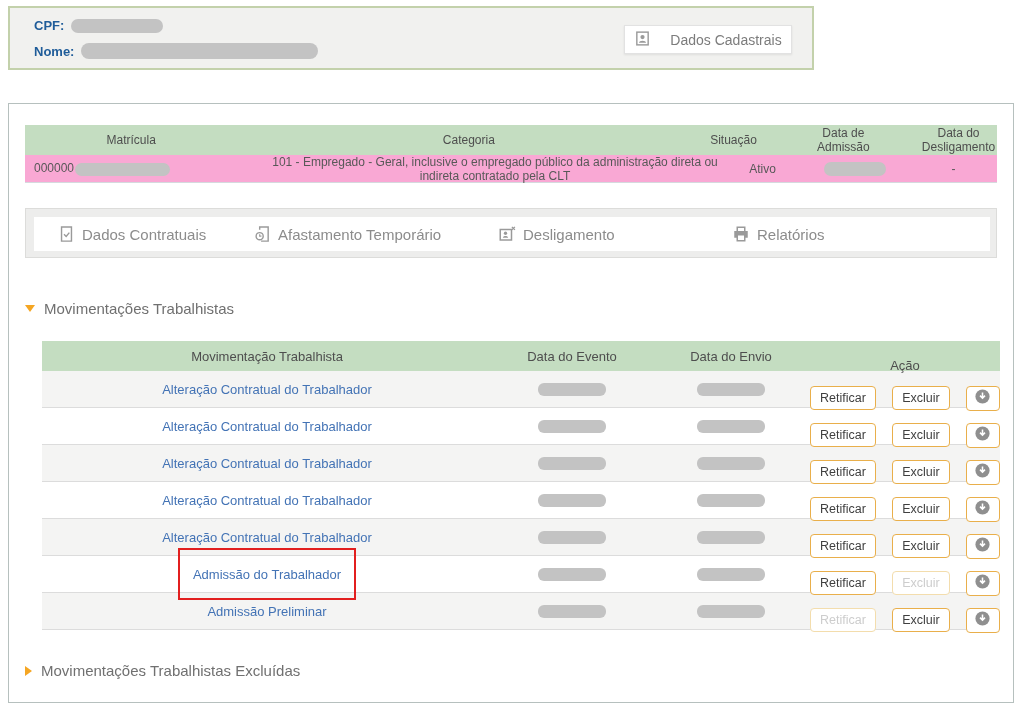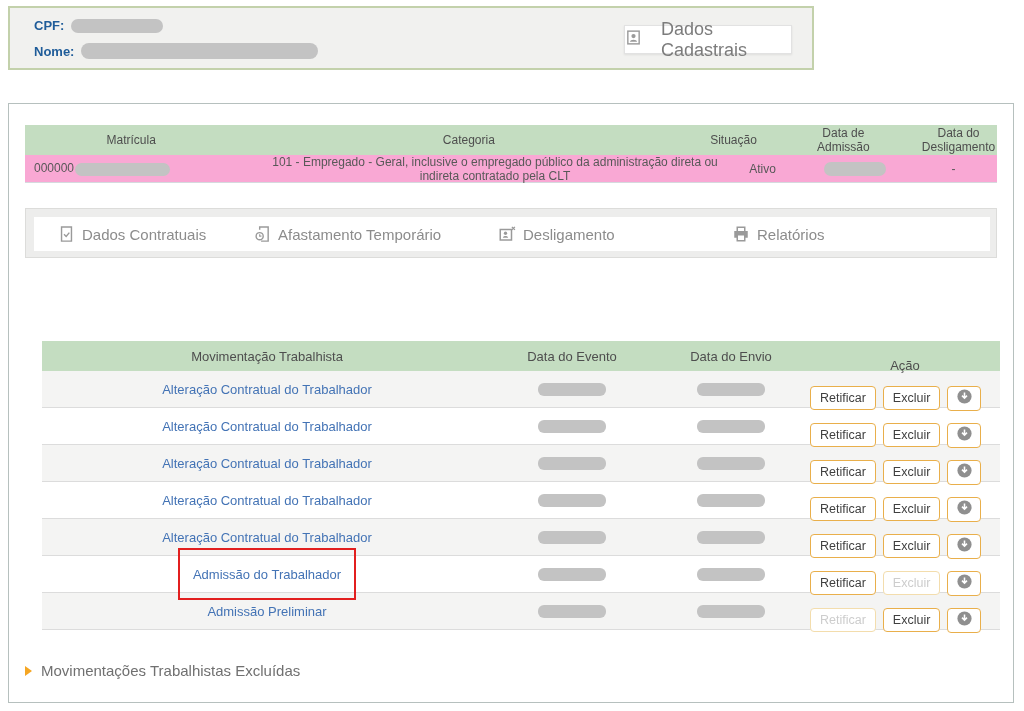--- a/index.html
+++ b/index.html
@@ -9,21 +9,21 @@
   .pill { background:#c3c3c3; border-radius:7px; display:inline-block; vertical-align:middle; }
 
   
   .topbox { position:absolute; left:8px; top:6px; width:806px; height:64px;
             background:#f1f1ef; border:2px solid #c3d1ab; }
   .id-line { position:absolute; left:24px; font-size:13px; font-weight:bold; color:#1f5c99;
              display:flex; align-items:center; gap:7px; }
   .dc-btn { position:absolute; left:614px; top:17px; width:168px; height:29px;
             background:#ffffff; border:1px solid #e2e2e2; box-shadow:0 1px 2px rgba(0,0,0,.08);
             display:flex; align-items:center; justify-content:center; gap:19px;
-            font-size:18px; color:#7c7c7c; cursor:pointer; }
+            font-size:14px; color:#7c7c7c; cursor:pointer; }
 
   
   .panel { position:absolute; left:8px; top:103px; width:1006px; height:600px;
            background:#ffffff; border:1px solid #b6c0be; }
 
   
   .t1 { position:absolute; left:16px; top:21px; width:972px; }
   .t1-head { display:flex; height:30px; background:#c4ddc1; align-items:center;
              font-size:12px; color:#4e4e4e;gap:28px; }
   .t1-head > div { text-align:center; }
@@ -55,21 +55,21 @@
              font-size:13px; color:#4e4e4e; }
   .t2-head > div { text-align:center; }
   .t2-row { display:flex; height:37px; align-items:center; border-bottom:1px solid #dcdcdc; }
   .t2-row.odd { background:#f4f4f3; }
   .t2-row.even { background:#ffffff; }
   .c2a{width:450px; text-align:center;} .c2b{width:160px; text-align:center;}
   .c2c{width:158px; text-align:center;} .c2d{width:190px;margin-top:18px;}
   .mov-link { font-size:13px; color:#4373b5; text-decoration:none; cursor:pointer; }
   .hl-box { display:inline-block; border:2px solid #e21f1f; padding:15px 13px; }
   .evt-pill { width:68px; height:13px; border-radius:6px; }
-  .actions { display:flex; gap:7px; justify-content:flex-start; align-items:center; }
+  .actions { display:flex; gap:7px; justify-content:space-between; align-items:center; }
   .abtn { background:#ffffff; border:1px solid #e9af4b; border-radius:4px; color:#3f3f3f;
           font-size:12.5px; font-family:"Liberation Sans",sans-serif;
           padding:5px 9px; cursor:pointer; line-height:1; }
   .abtn.disabled { color:#cdcdcd; border-color:#f3ddad; cursor:default; }
   .dl-btn { background:#ffffff; border:1px solid #e9af4b; border-radius:4px;
             width:34px; height:25px; display:flex; align-items:center; justify-content:center; cursor:pointer; }
 </style>
 </head>
 <body>
 
@@ -155,20 +155,24 @@
               <path d="M7 8V3h10v5" fill="none" stroke="#9a9a9a" stroke-width="2"></path>
               <rect x="3" y="8" width="18" height="9" fill="#9a9a9a"></rect>
               <rect x="7" y="13" width="10" height="8" fill="#ffffff" stroke="#9a9a9a" stroke-width="2"></rect>
             </svg>
         </span>
         <span>Relatórios</span>
       </div>
     </div>
   </div>
 
+  <div class="sec-title" style="left:16px; top:196px;">
+    <span class="tri-down"></span>
+    <span>Movimentações Trabalhistas</span>
+  </div>
 
   <div class="t2">
     <div class="t2-head">
       <div class="c2a">Movimentação Trabalhista</div>
       <div class="c2b">Data do Evento</div>
       <div class="c2c">Data do Envio</div>
       <div class="c2d" style="text-align:center;">Ação</div>
     </div>
 
     <div class="t2-row odd">

